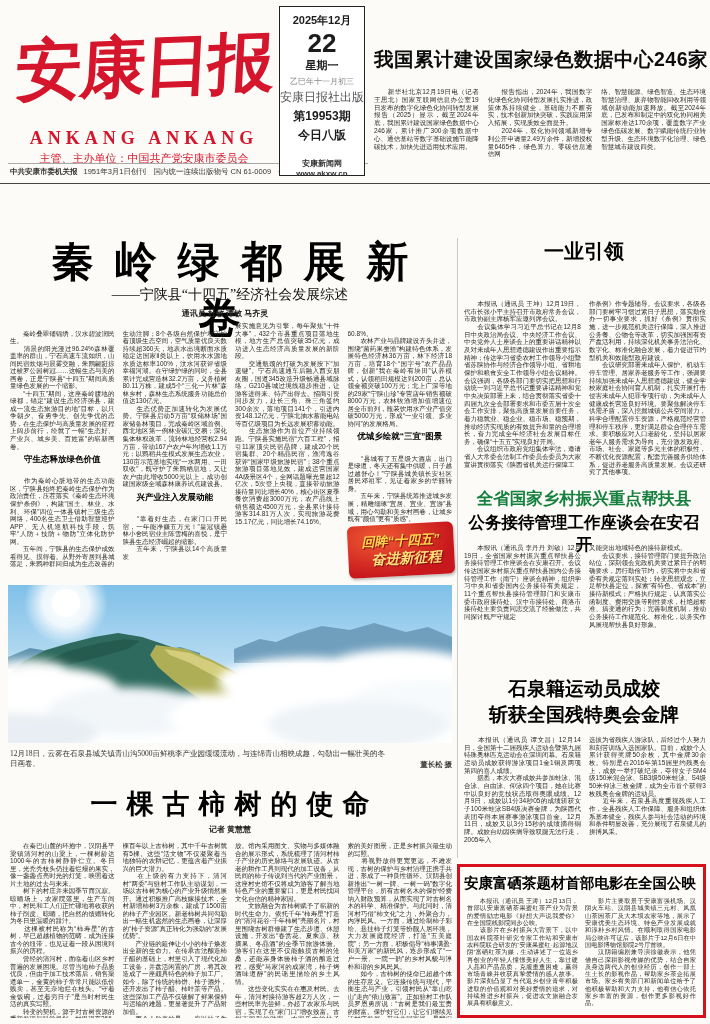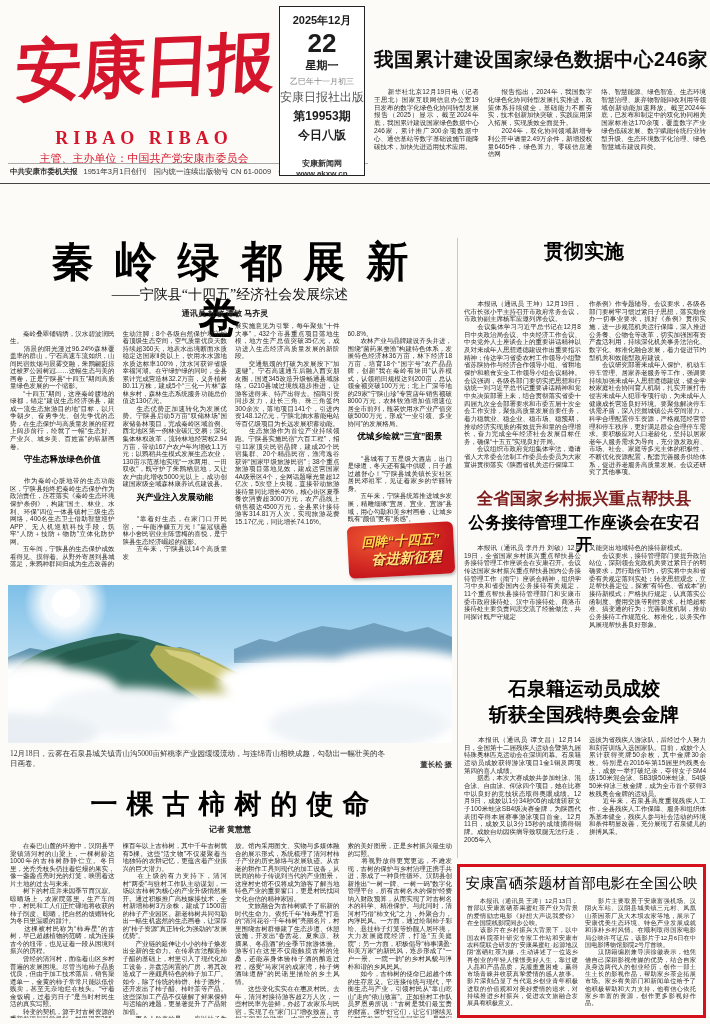--- a/index.html
+++ b/index.html
@@ -83,45 +83,45 @@
   .per-cols{left:10px;top:842px;width:442px;height:176px;gap:8px;}
   .per-cols .col{width:104.5px;height:176px;font-size:6.5px;line-height:1.16;}
 
   
   .vdivider{left:457px;top:238px;width:1px;height:620px;background:#c9c9c9;}
   .r-head1{left:462px;top:238px;width:244px;text-align:center;font-size:20px;font-weight:bold;color:#000;}
   .r-head1b{left:462px;top:264px;width:244px;text-align:center;font-size:20px;font-weight:bold;color:#000;}
   .gov-cols{left:464px;top:300px;width:242px;height:178px;gap:8px;}
   .gov-cols .col{width:117px;height:178px;font-size:6.5px;line-height:1.18;}
 
-  .r-head2{left:462px;top:488px;width:244px;text-align:center;font-size:16.5px;font-weight:bold;color:#7f1d1d;}
+  .r-head2{left:462px;top:488px;width:244px;text-align:center;font-size:16.5px;font-weight:bold;color:#15803d;}
   .r-head2b{left:462px;top:512px;width:244px;text-align:center;font-size:16.5px;font-weight:bold;color:#000;}
   .rural-cols{left:464px;top:544px;width:242px;height:118px;gap:8px;}
   .rural-cols .col{width:117px;height:118px;font-size:6.5px;line-height:1.18;}
 
   .r-head3{left:462px;top:676px;width:244px;text-align:center;font-size:19px;font-weight:bold;
            font-family:"Liberation Serif",serif;color:#000;}
   .r-head3b{left:462px;top:702px;width:244px;text-align:center;font-size:19px;font-weight:bold;
             font-family:"Liberation Serif",serif;color:#000;}
   .ath-cols{left:464px;top:736px;width:242px;height:120px;gap:8px;}
   .ath-cols .col{width:117px;height:120px;font-size:6.5px;line-height:1.18;}
 
   
   .moviebox{left:457px;top:864px;width:249px;height:154px;border:3px solid #d6101c;background:#fdfcf8;box-sizing:border-box;}
-  .movie-title{margin:7px 4px 4px;text-align:center;font-size:14.5px;font-weight:normal;color:#000;}
+  .movie-title{margin:7px 4px 4px;font-size:14.5px;font-weight:bold;color:#000;}
   .movie-cols{display:flex;gap:7px;margin:2px 7px;height:118px;}
   .movie-cols .col{width:114px;height:118px;font-size:6.2px;line-height:1.18;}
 </style>
 </head>
 <body>
 
 <div class="page">
 
   <div class="abs brand">安康日报</div>
-  <div class="abs latin">RIBAO  RIBAO</div>
+  <div class="abs latin">ANKANG  ANKANG</div>
   <div class="abs supervisor">主管、主办单位：中国共产党安康市委员会</div>
   <div class="abs mast-rule"></div>
   <div class="abs org-line">
     <b>中共安康市委机关报</b><span>1951年3月1日创刊　国内统一连续出版物号 CN 61-0009　代号:51-12</span>
   </div>
   <div class="abs header-rule"></div>
 
   <div class="abs datebox">
     <div class="db-ym">2025年12月</div>
     <div class="db-day">22</div>
@@ -239,21 +239,21 @@
     <div class="col">放。馆内采用图文、实物与多媒体融合的展示形式，系统梳理了清河村柿子产业的历史脉络与发展轨迹。从古老的耕作工具到现代的加工设备，从民间的柿子传说到当代的产业图景，这座村史馆不仅将成为游客了解当地特色产业的重要窗口，更是村民找回文化自信的精神家园。
 　　文旅融合为古柿树赋予了崭新的时代生命力。依托千年“柿寿星”打造的“清河花谷·千年柿树”亮丽名片，村里围绕古树群修建了生态步道、休憩设施，开发出“春赏花、夏乘凉、秋摘果、冬品酒”的全季节旅游体验。游客们在这里不仅能触摸古树的沧桑，还能亲身体验柿子酒的酿造过程，感受“马家河的成家湾，柿子烤酒味道醇”的民谣里描绘的乡土风情。
 　　这些变化实实在在惠及村民。去年，清河村接待游客超2万人次，一些村民率先尝鲜，办起了农家乐与民宿，实现了在“家门口”增收致富。古树下留影的游客、农家乐中的柿子宴、民宿里的宁静夜晚，这些由村民们自发探</div>
     <div class="col">索的美好图景，正是乡村振兴最生动的写照。
 　　将视野放得更宽更远，不难发现，古树的保护与乡村治理正携手共进，形成了一种良性循环。汉阴县创新推出“一树一牌、一树一码”数字化管理平台，所有古树名木的保护经费纳入财政预算，从而实现了对古树名木的科学、精准保护。与此同时，清河村巧借“柿文化”之力，外聚合力，内淳民风。一方面，通过绘制柿子彩绘、悬挂柿子灯笼等扮靓人居环境，大力发展庭院经济，打造“五美庭院”；另一方面，积极倡导“柿事满盈·和美万家”的新民风，逐步形成了“一户一景、一院一韵”的乡村风貌与淳朴和谐的乡风民风。
 　　如今，古柿树的使命已超越个体的生存意义。它连接传统与现代，平衡生态与产业，引领村民从“靠山吃山”走向“依山致富”。正如驻村工作队员罗恩勇所说：“古树是我们最宝贵的财富。保护好它们，让它们继续见证村庄发展，带动共同富裕，是我们最大的心愿。”</div>
   </div>
 
   <div class="abs vdivider"></div>
 
-  <div class="abs r-head1">贯彻实施</div>
+  <div class="abs r-head1">一业引领</div>
   <div class="abs cols gov-cols">
     <div class="col">　　本报讯（通讯员 王坤）12月19日，代市长张小平主持召开市政府常务会议，市政协副主席杨军应邀列席会议。
 　　会议集体学习习近平总书记在12月8日中央政治局会议、中央经济工作会议、中央党外人士座谈会上的重要讲话精神以及对未成年人思想道德建设作出重要指示精神；传达学习省委农村工作领导小组暨省苏陕协作与经济合作领导小组、省耕地保护和粮食安全工作领导小组会议精神。会议强调，各级各部门要切实把思想和行动统一到习近平总书记重要讲话精神和党中央决策部署上来，结合贯彻落实省委十四届九次全会部署要求和市委五届十次全会工作安排，聚焦高质量发展首要任务，着力稳就业、稳企业、稳市场、稳预期，推动经济实现质的有效提升和量的合理增长，奋力完成全年经济社会发展目标任务，确保“十五五”实现良好开局。
 　　会议组织市政府党组集体学法，邀请省人大常委会法制工作委员会委员为大家宣讲贯彻落实《陕西省机关运行保障工</div>
     <div class="col">作条例》作专题辅导。会议要求，各级各部门要树牢习惯过紧日子思想，落实勤俭办一切事业要求，抓好《条例》贯彻实施，进一步规范机关运行保障，深入推进公务餐、公物仓等改革，切实加强国有资产盘活利用，持续深化机关事务法治化、数字化、标准化融合发展，着力促进节约型机关和效能型政府建设。
 　　会议研究部署未成年人保护、机动车停车管理、居家养老服务等工作，强调要持续加强未成年人思想道德建设，健全学校家庭社会协同育人机制，扎实开展打击侵害未成年人犯罪专项行动，为未成年人健康成长营造良好环境。要聚焦解决停车供需矛盾，深入挖掘城镇公共空间潜力，科学合理配置停车资源，严格规范经营管理和停车秩序，更好满足群众合理停车需求。要积极应对人口老龄化，坚持以居家老年人服务需求为导向，充分激发政府、市场、社会、家庭等多元主体的积极性，不断优化资源配置，配套完善服务供给体系，促进养老服务高质量发展。会议还研究了其他事项。</div>
   </div>
 
   <div class="abs r-head2">全省国家乡村振兴重点帮扶县</div>
   <div class="abs r-head2b">公务接待管理工作座谈会在安召开</div>

